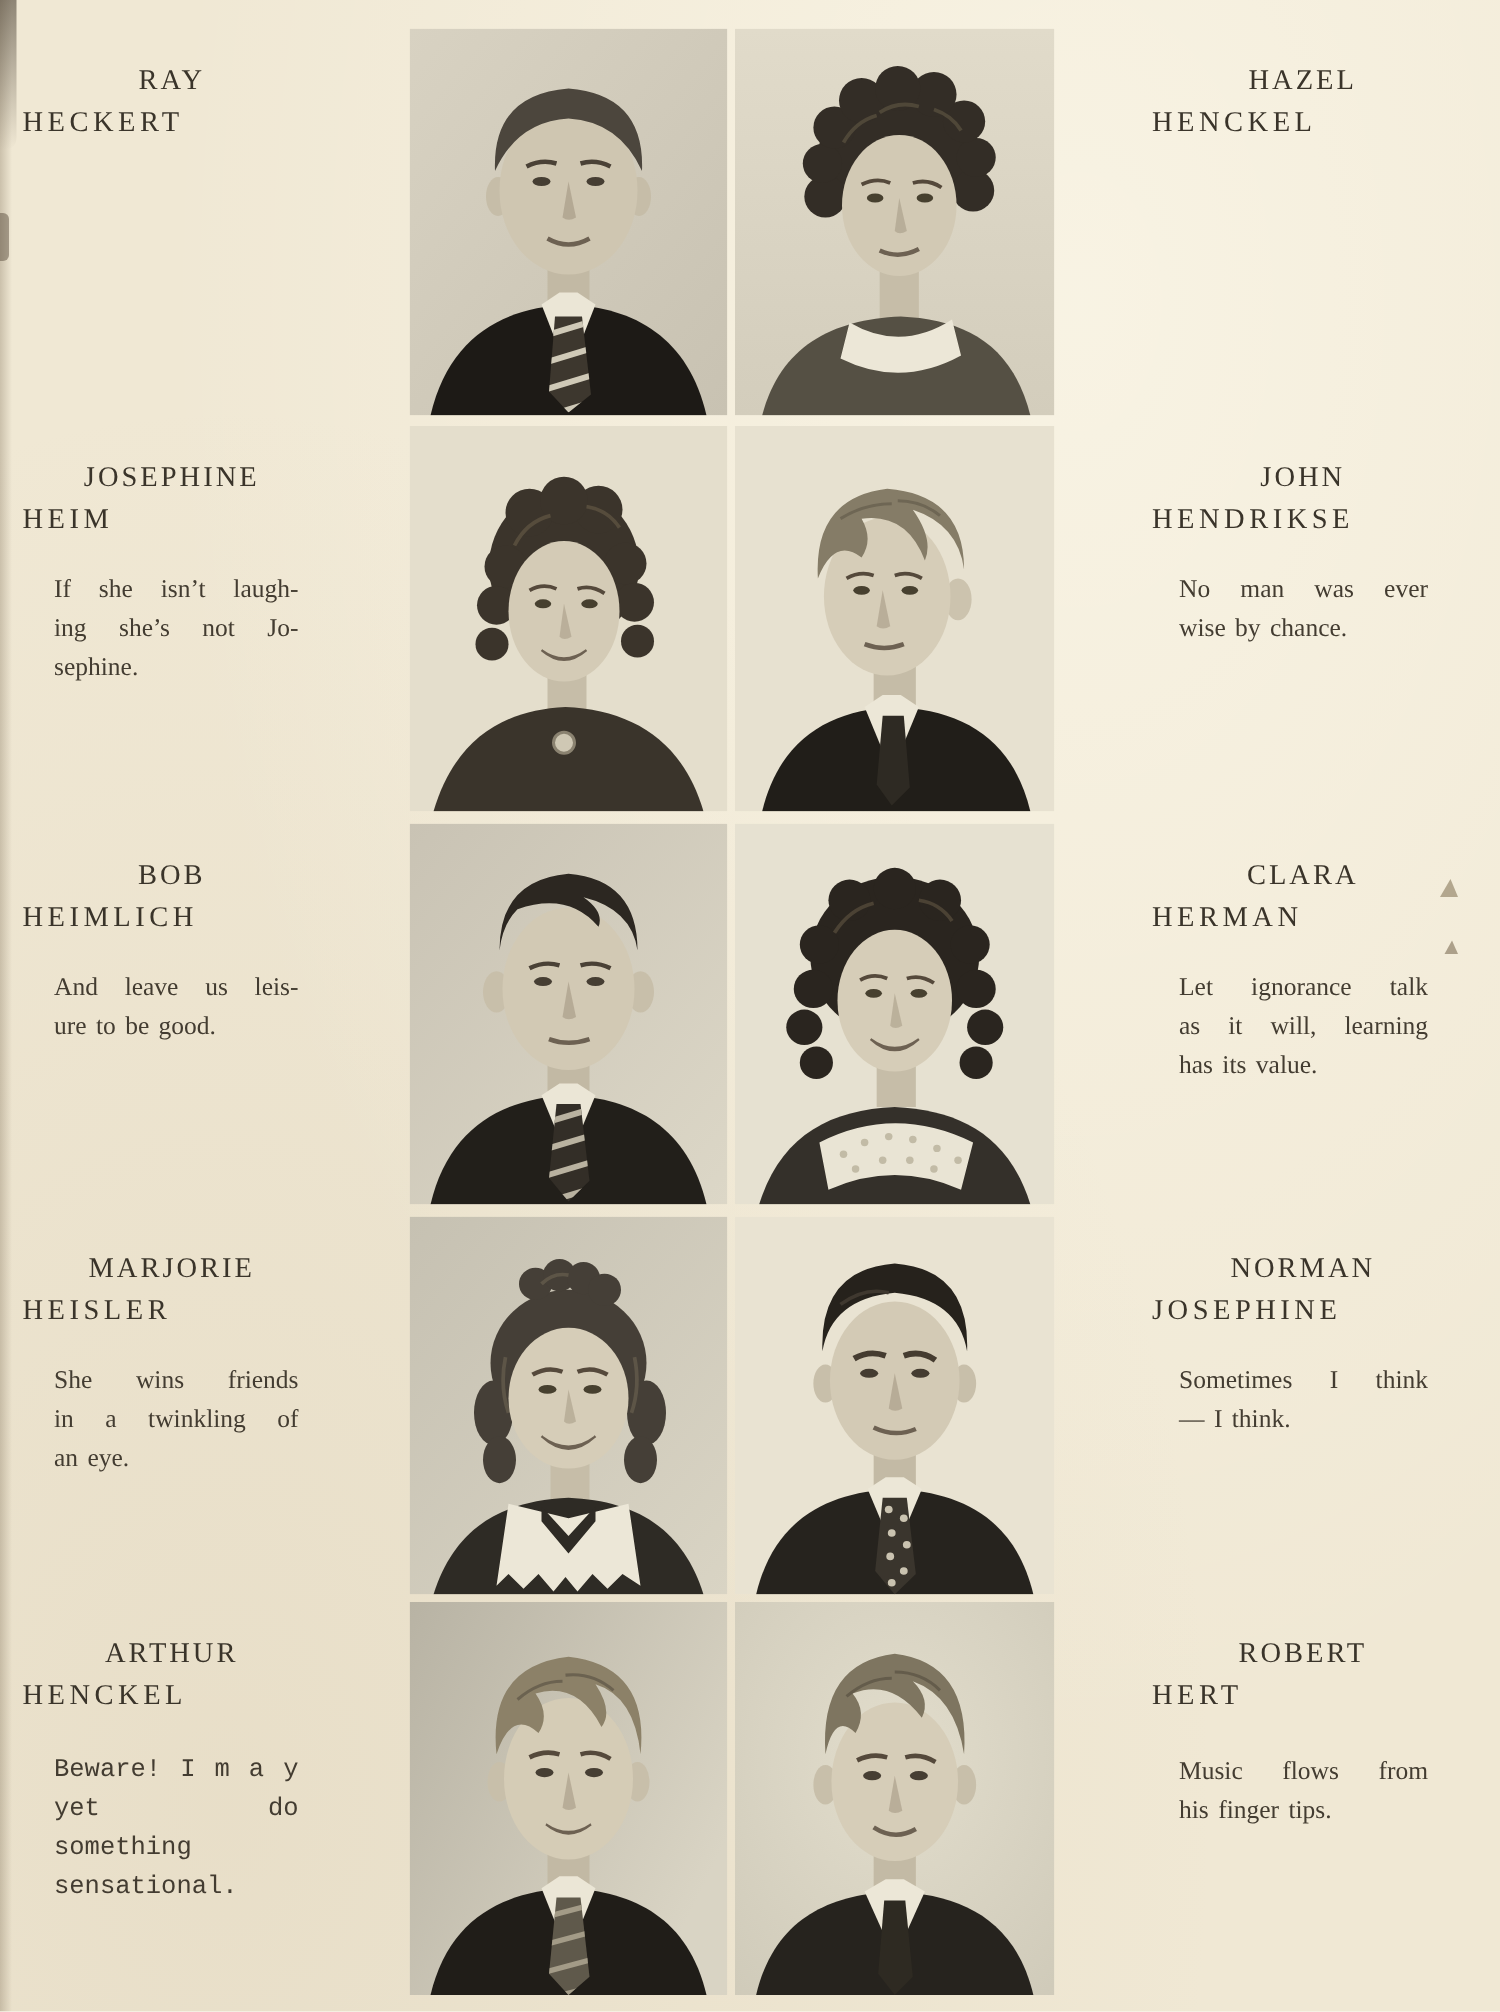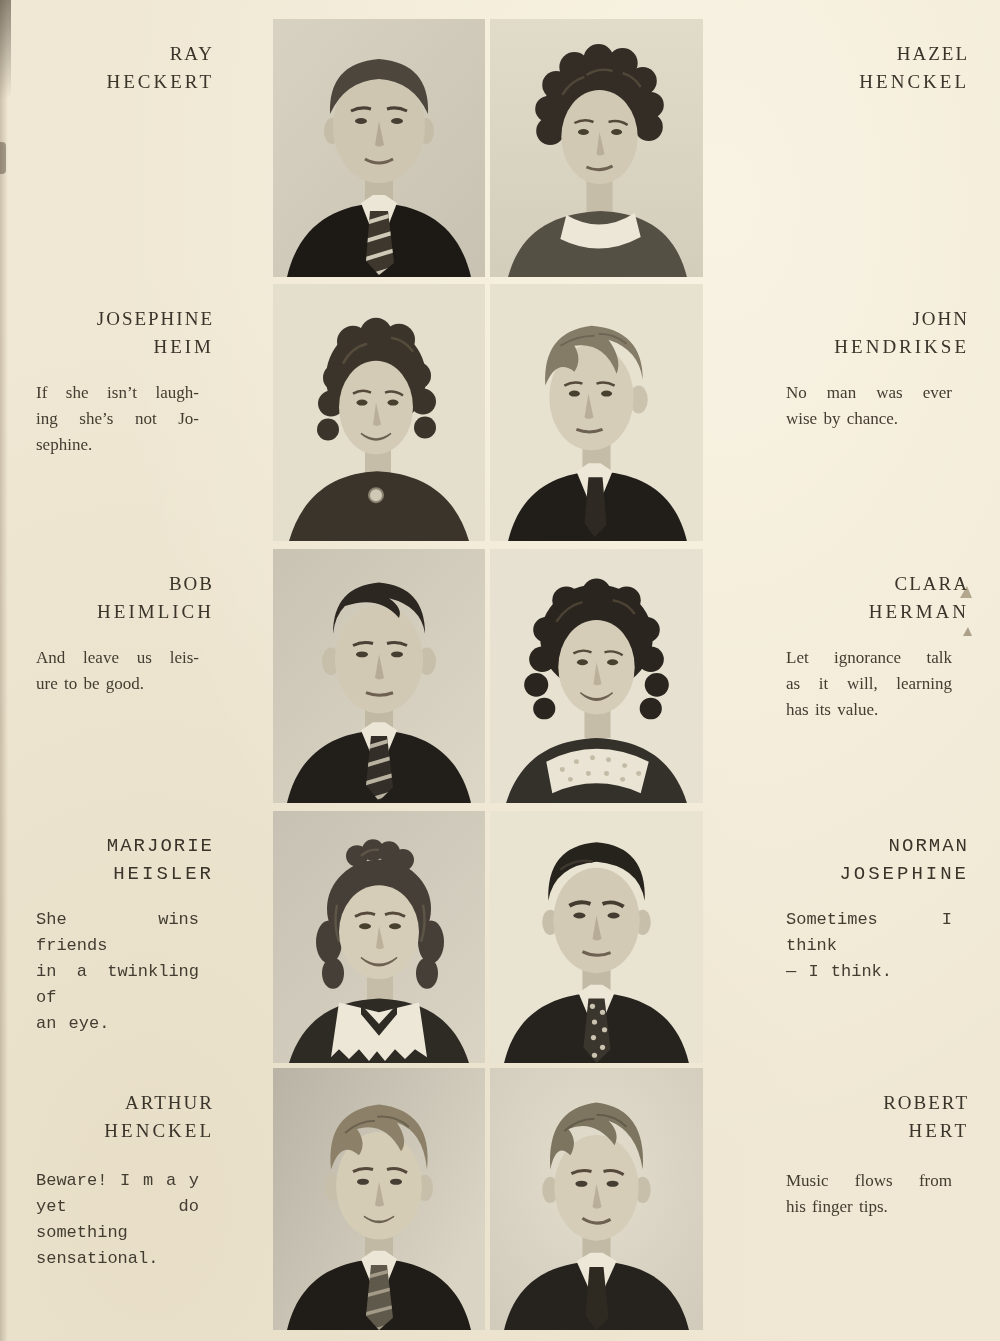--- a/index.html
+++ b/index.html
@@ -19,22 +19,22 @@
         background:rgba(80,66,50,.45);border-radius:0 4px 4px 0;}
   .speck{position:absolute;width:0;height:0;}
   .speck.a{left:960px;top:586px;border-left:7px solid transparent;border-right:5px solid transparent;border-bottom:12px solid #b3a78e;}
   .speck.b{left:963px;top:627px;border-left:5px solid transparent;border-right:4px solid transparent;border-bottom:9px solid #aca08a;}
   .row{position:absolute;left:0;width:1000px;}
   .photo{position:absolute;top:0;margin:0;padding:0;overflow:hidden;}
   .photo svg{display:block;width:100%;height:100%;}
   .nameblock{position:absolute;top:24px;}
   .nameblock.l{left:15px;width:199px;}
   .nameblock.r{left:768px;width:201px;}
-  .fn{font-size:19px;letter-spacing:2px;color:#3a342a;text-align:right;}
-  .ln{font-size:19px;letter-spacing:3px;color:#3a342a;text-align:right;margin-top:6px;}
+  .fn{font-size:19px;letter-spacing:2px;color:#3a342a;text-align:center;}
+  .ln{font-size:19px;letter-spacing:3px;color:#3a342a;text-align:left;margin-top:6px;}
   .quote{position:absolute;top:96px;font-size:17px;line-height:26px;color:#433c31;word-spacing:2px;}
   .quote.l{left:36px;width:163px;}
   .quote.r{left:786px;width:166px;}
   .ql.j{text-align:justify;text-align-last:justify;}
 </style>
 </head>
 <body>
 
 <div class="page">
 
@@ -301,21 +301,21 @@
       <div class="fn">CLARA</div>
       <div class="ln">HERMAN</div>
     </div>
     <div class="quote r">
       <div class="ql j">Let ignorance talk</div>
       <div class="ql j">as it will, learning</div>
       <div class="ql">has its value.</div>
     </div>
   </section>
 
-  <section class="row" style="top:811px;height:252px;font-family:Liberation Mono, monospace;">
+  <section class="row" style="top:811px;height:252px;">
     <div class="nameblock l">
       <div class="fn">MARJORIE</div>
       <div class="ln">HEISLER</div>
     </div>
     <div class="quote l">
       <div class="ql j">She wins friends</div>
       <div class="ql j">in a twinkling of</div>
       <div class="ql">an eye.</div>
     </div>
 

